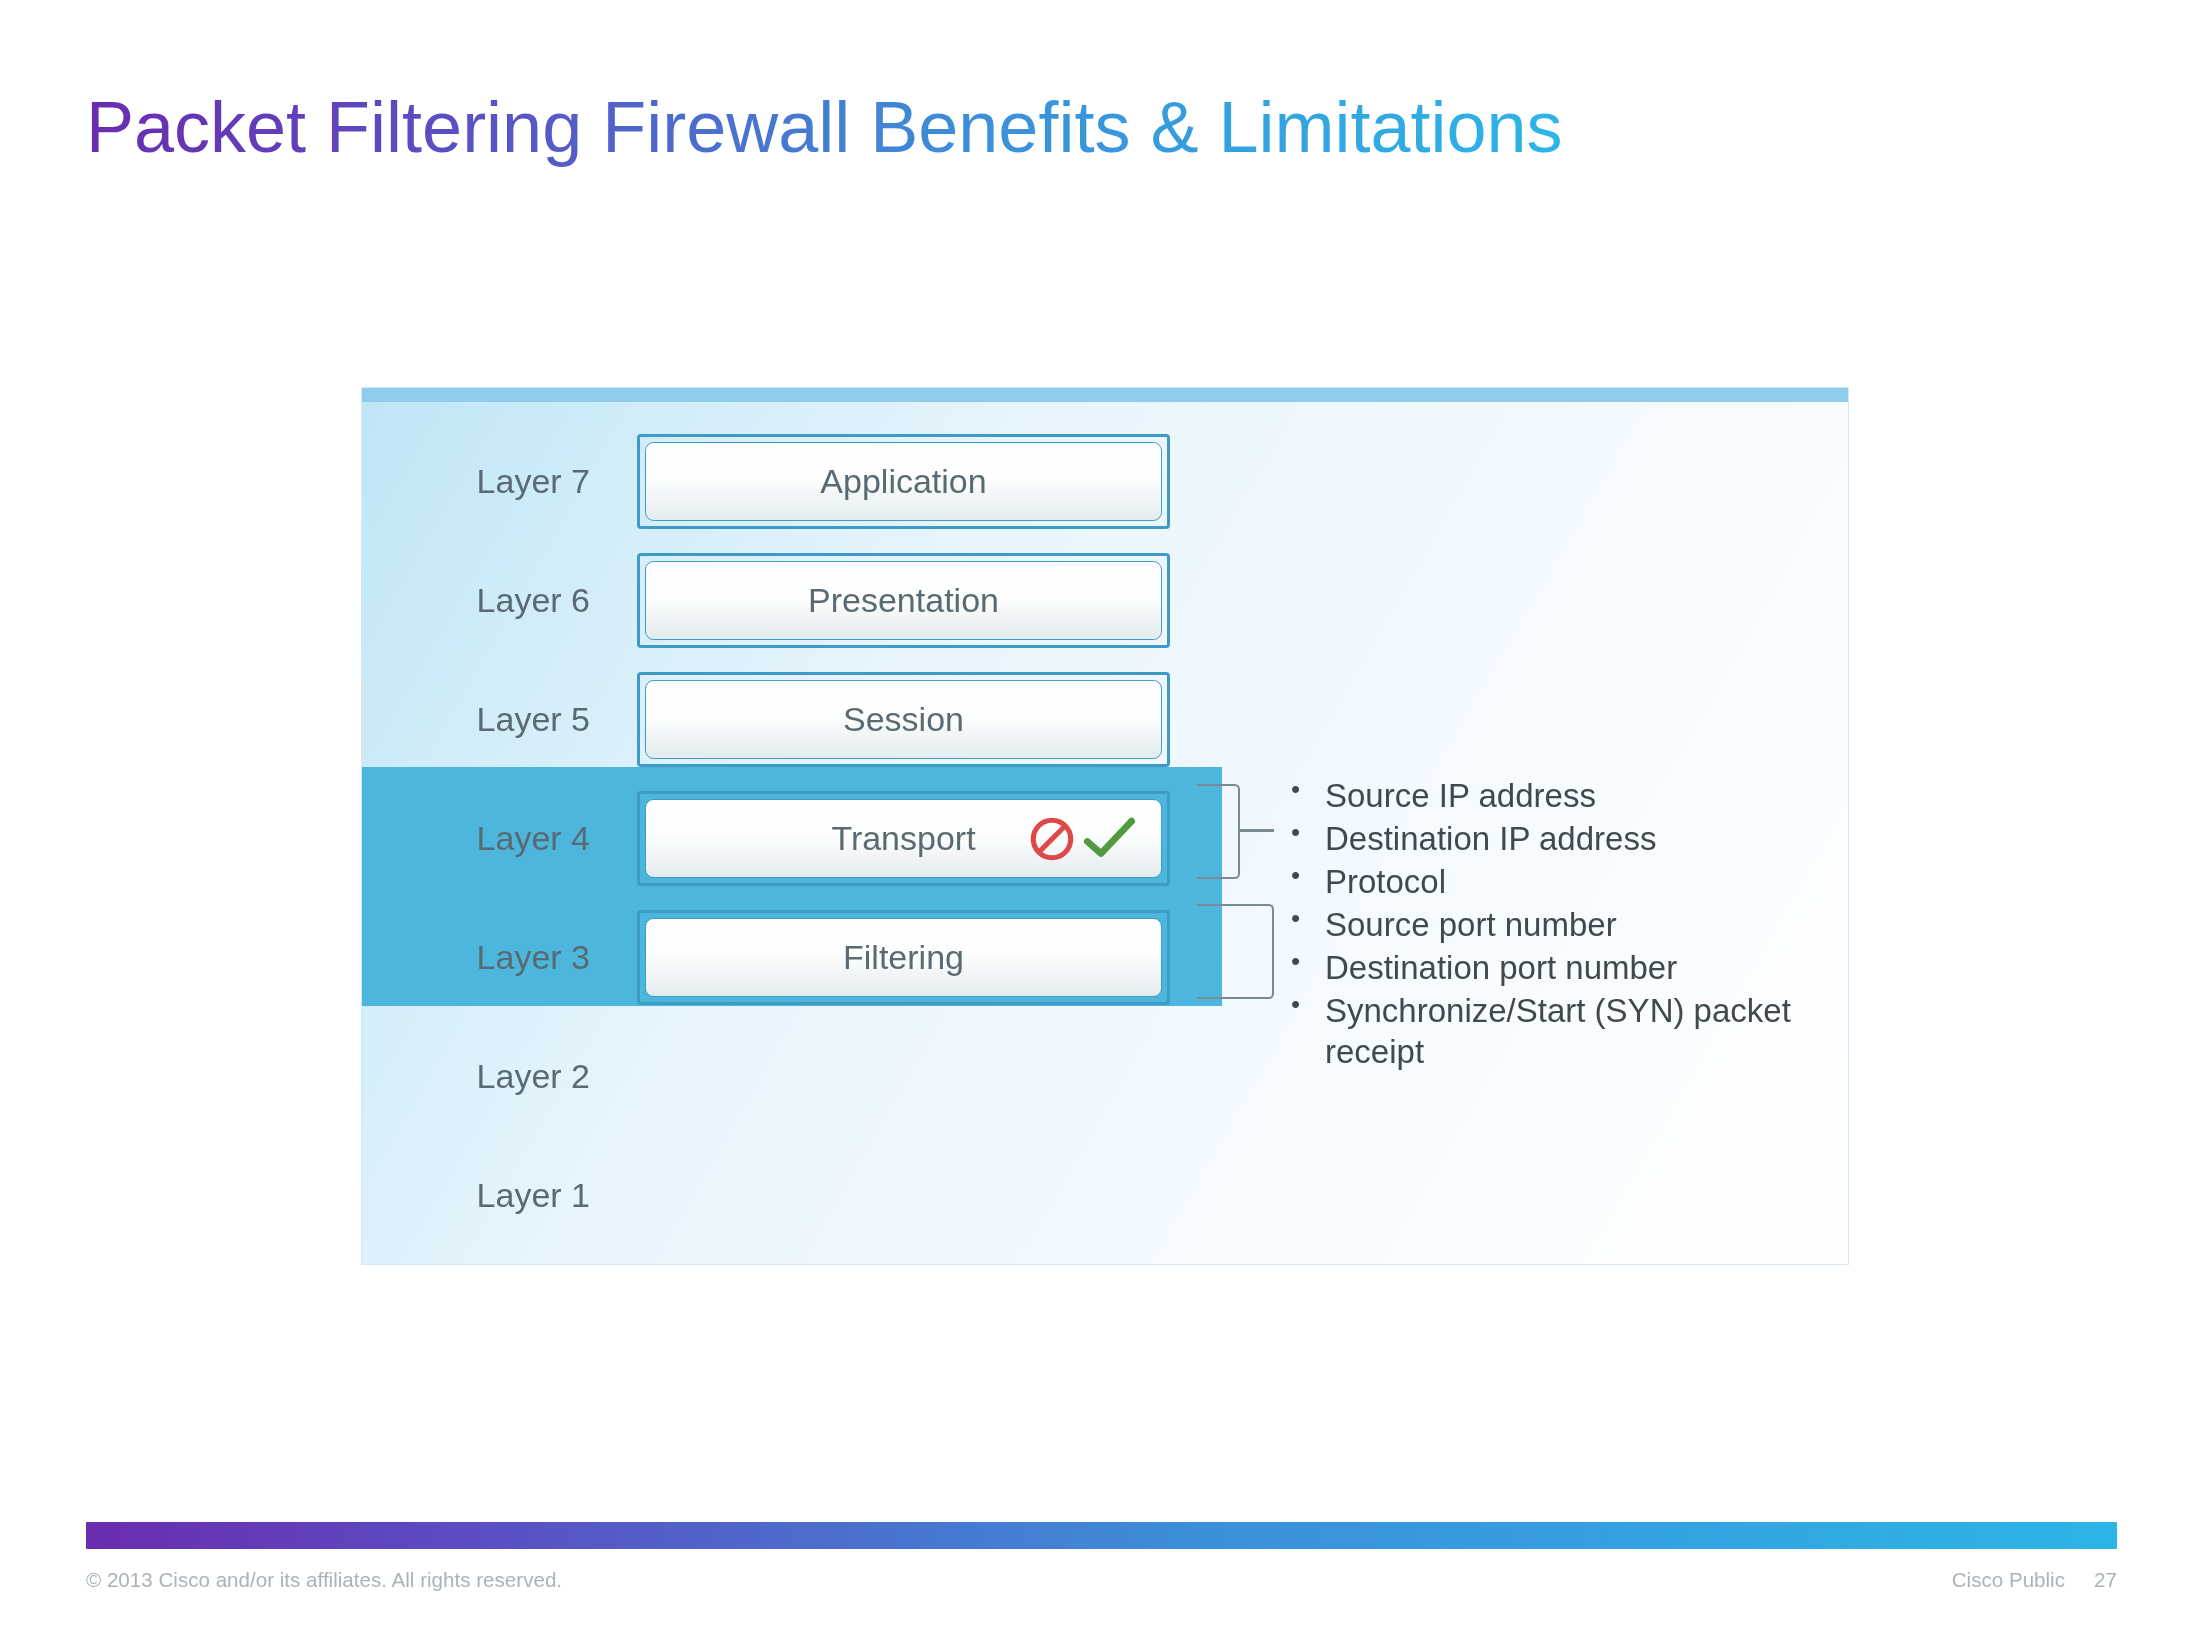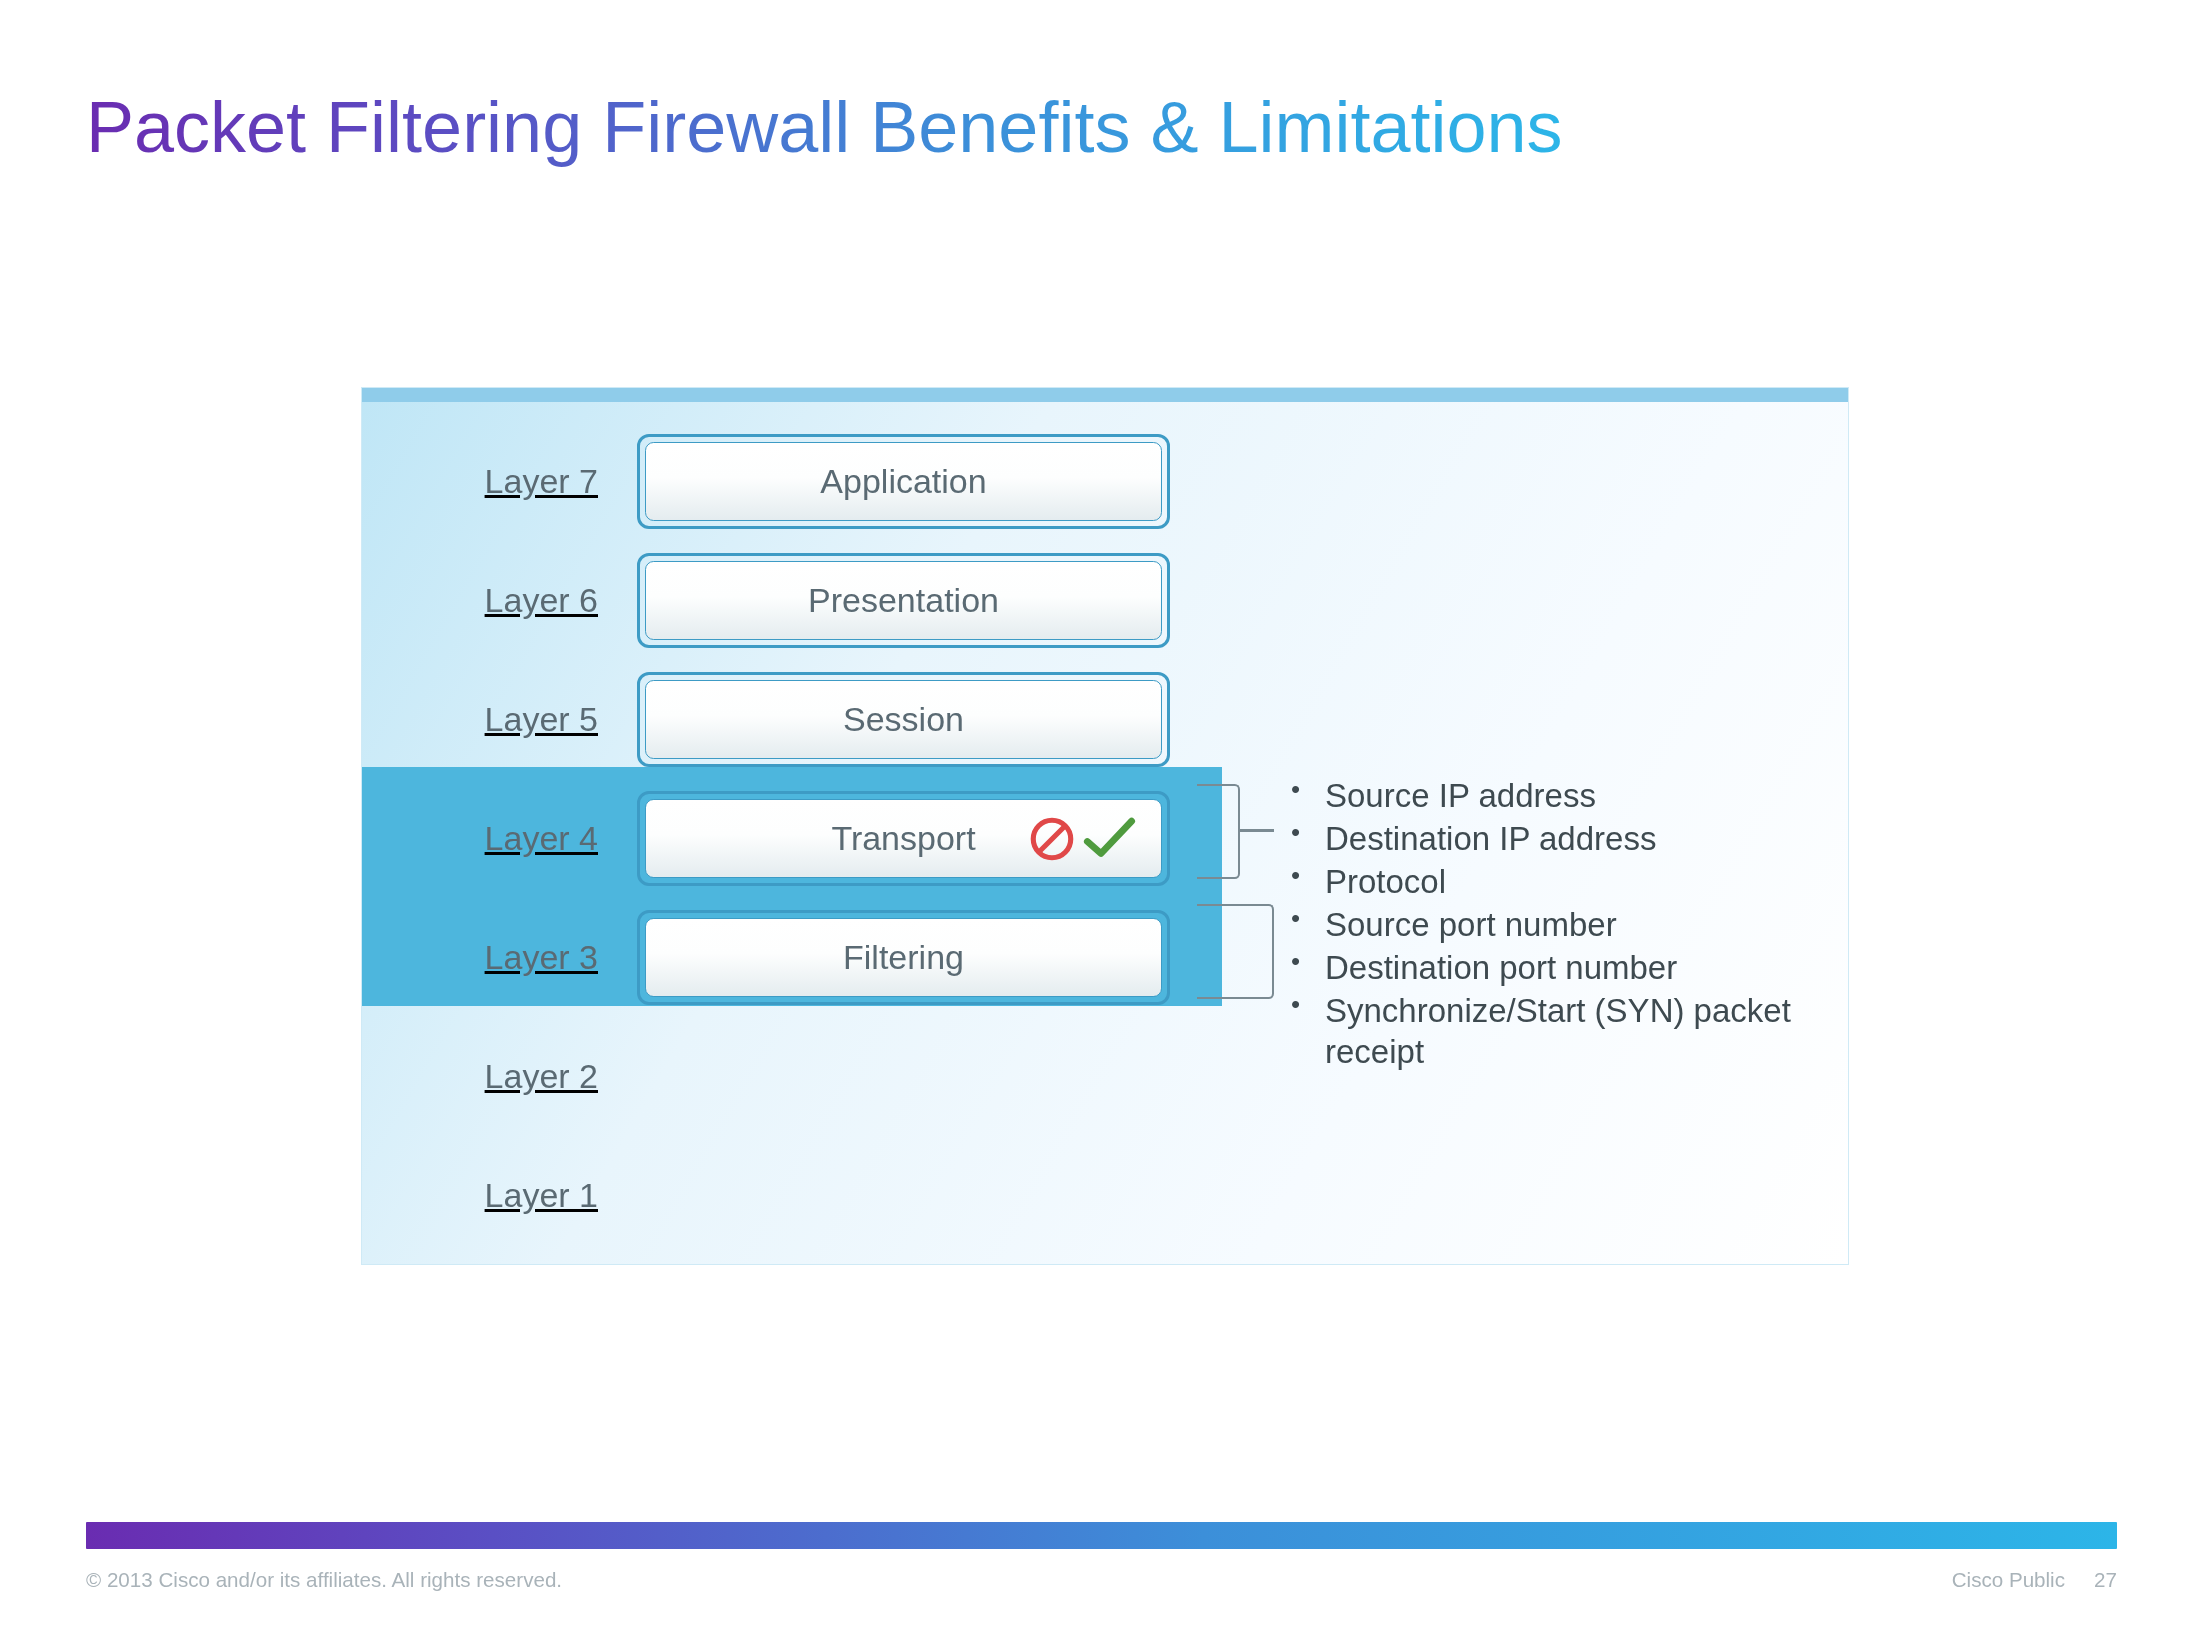--- a/index.html
+++ b/index.html
@@ -36,24 +36,23 @@
     border: 0.9px solid #cfeaf6;
   }
   .panel-top {
     position: absolute;
     top: 0; left: 0; right: 0; height: 13.8px;
     background: #8fccea;
   }
 
   .col-labels {
     position: absolute;
-    left: 52px;
+    left: 44px;
     top: 34px;
     width: 215px;
-    text-decoration: underline;
   }
   .col-boxes {
     position: absolute;
     left: 275px;
     top: 34px;
     width: 551px;
   }
   .highlight-band {
     position: absolute;
     left: 0;
@@ -77,21 +76,21 @@
     color: #5a6a73;
     height: 119px;
     display: flex;
     align-items: center;
     justify-content: flex-end;
   }
   .osi-box {
     width: 533px;
     height: 95px;
     border: 3.4px solid #3d9bc5;
-    border-radius: 12px;
+    border-radius: 4px;
     padding: 5.2px;
     position: relative;
   }
   .osi-inner {
     width: 100%;
     height: 100%;
     border: 1.7px solid #3d9bc5;
     border-radius: 8.6px;
     background: linear-gradient(180deg, #ffffff 0%, #fdfefe 45%, #e4ecef 100%);
     display: flex;

